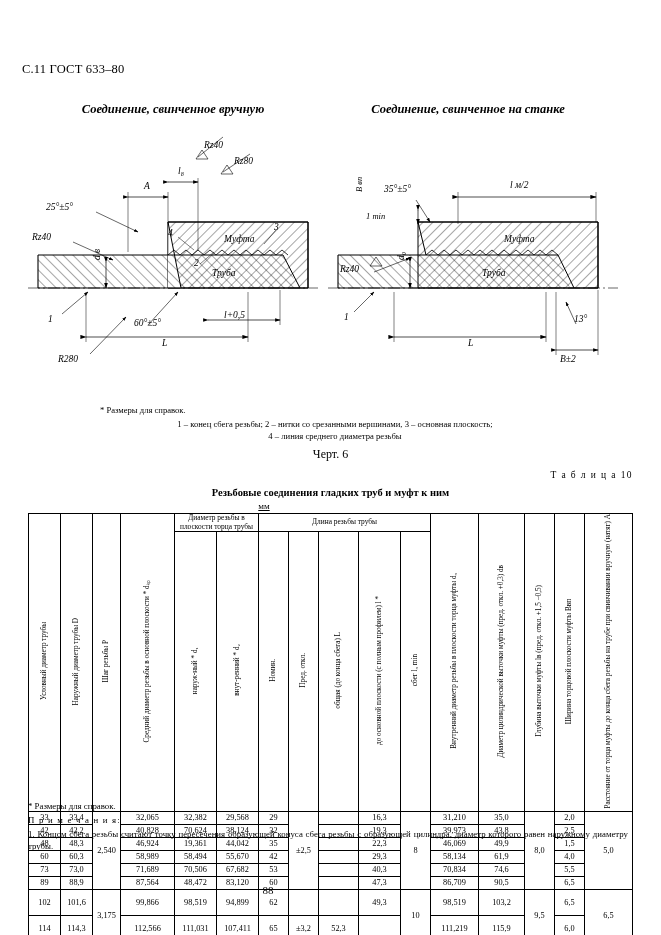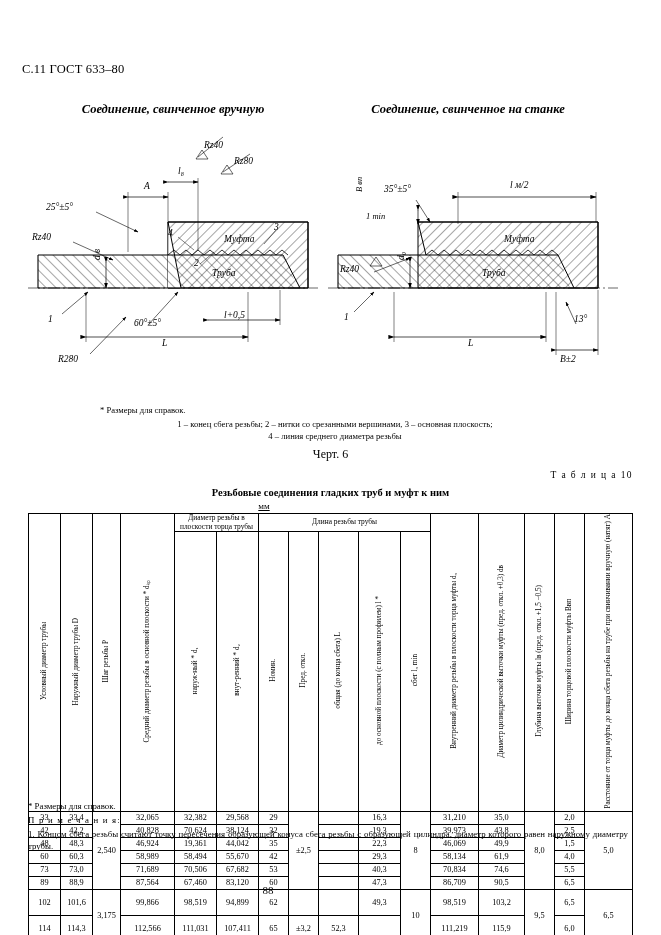--- a/index.html
+++ b/index.html
@@ -320,21 +320,21 @@
       <td></td>
       <td>40,3</td>
       <td>70,834</td>
       <td>74,6</td>
       <td>5,5</td>
     </tr>
     <tr class="datarow">
       <td>89</td>
       <td>88,9</td>
       <td>87,564</td>
-      <td>67,460</td>
+      <td>48,472</td>
       <td>83,120</td>
       <td>60</td>
       <td></td>
       <td>47,3</td>
       <td>86,709</td>
       <td>90,5</td>
       <td>6,5</td>
     </tr>
 
     <tr class="datarow" style="height:26px">

